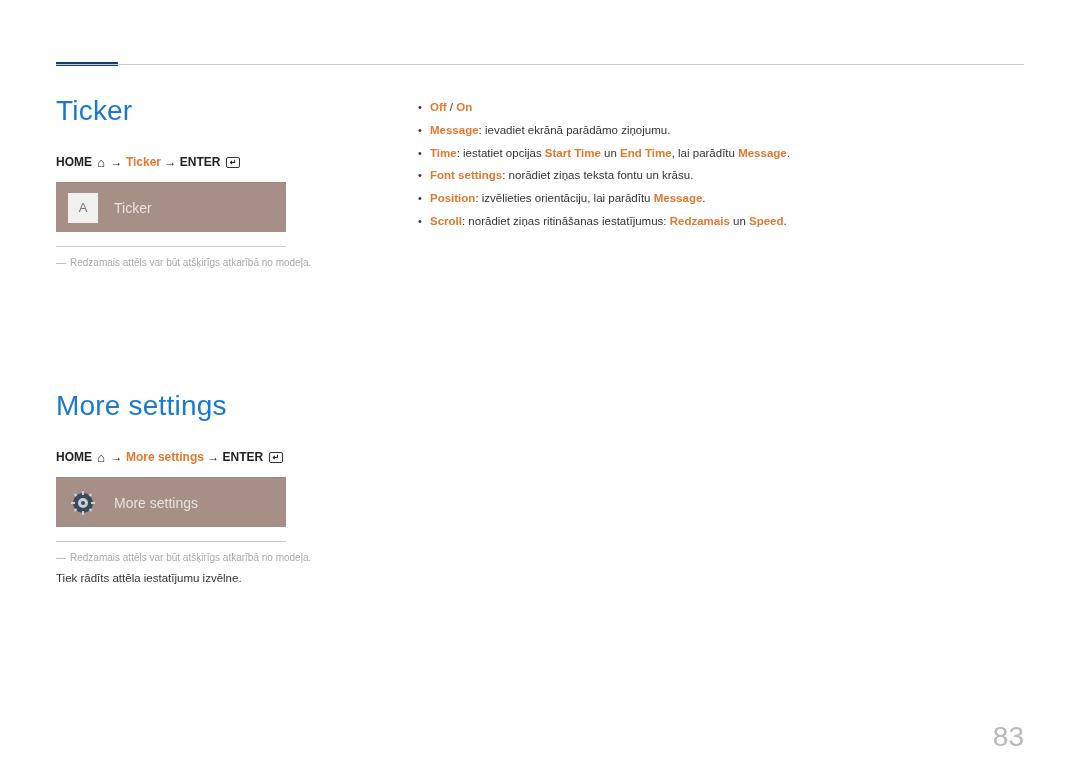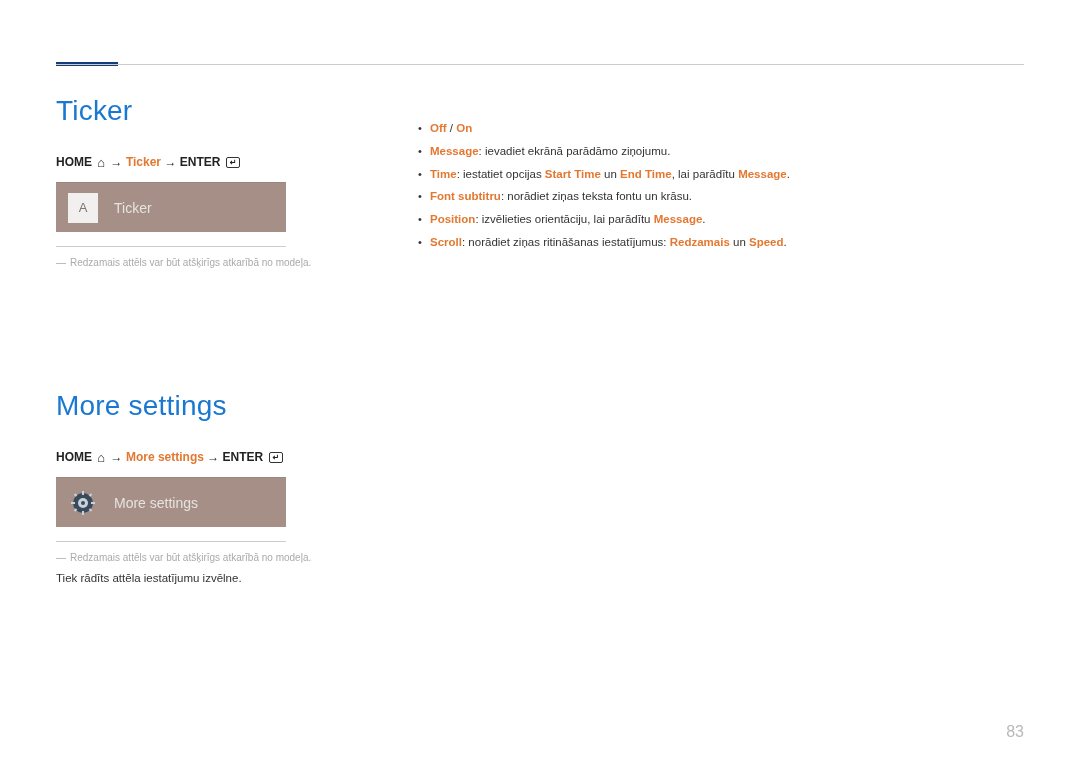--- a/index.html
+++ b/index.html
@@ -113,43 +113,42 @@
   .footnote .dash { margin-right: 4px; font-size: 10px; }
   .intro {
     font-size: 11.5px;
     color: #333;
     line-height: 1.6;
     margin-bottom: 6px;
   }
   ul.bullets {
     list-style: none;
     padding-left: 14px;
-    margin-top: 21px;
   }
   ul.bullets > li {
     position: relative;
     font-size: 11.5px;
     color: #333;
     line-height: 1.55;
     margin-bottom: 5px;
   }
   ul.bullets > li::before {
     content: "•";
     position: absolute;
     left: -12px;
     color: #333;
     font-size: 11px;
   }
   .orange { color: #e37830; font-weight: bold; }
   .bold { font-weight: bold; }
   .page-num {
     position: absolute;
-    bottom: 22px;
+    bottom: 10px;
     right: 56px;
-    font-size: 16px;
+    font-size: 28px;
     color: #b9b9b9;
     font-weight: 300;
   }
   .section2 { margin-top: 120px; flex-direction: column; }
 </style>
 </head>
 <body>
 
 <div class="top-bar-accent"></div>
 <div class="top-rule"></div>
@@ -186,21 +185,21 @@
         <li>
           <span class="orange">Off</span><span> / </span><span class="orange">On</span>
         </li>
         <li>
           <span class="orange">Message</span><span>: ievadiet ekrānā parādāmo ziņojumu.</span>
         </li>
         <li>
           <span class="orange">Time</span><span>: iestatiet opcijas </span><span class="orange">Start Time</span><span> un </span><span class="orange">End Time</span><span>, lai parādītu </span><span class="orange">Message</span><span>.</span>
         </li>
         <li>
-          <span class="orange">Font subtitru</span><span>: norādiet ziņas teksta fontu un krāsu.</span>
+          <span class="orange">Font settings</span><span>: norādiet ziņas teksta fontu un krāsu.</span>
         </li>
         <li>
           <span class="orange">Position</span><span>: izvēlieties orientāciju, lai parādītu </span><span class="orange">Message</span><span>.</span>
         </li>
         <li>
           <span class="orange">Scroll</span><span>: norādiet ziņas ritināšanas iestatījumus: </span><span class="orange">Redzamais</span><span> un </span><span class="orange">Speed</span><span>.</span>
         </li>
       </ul>
     </div>
   </div>

